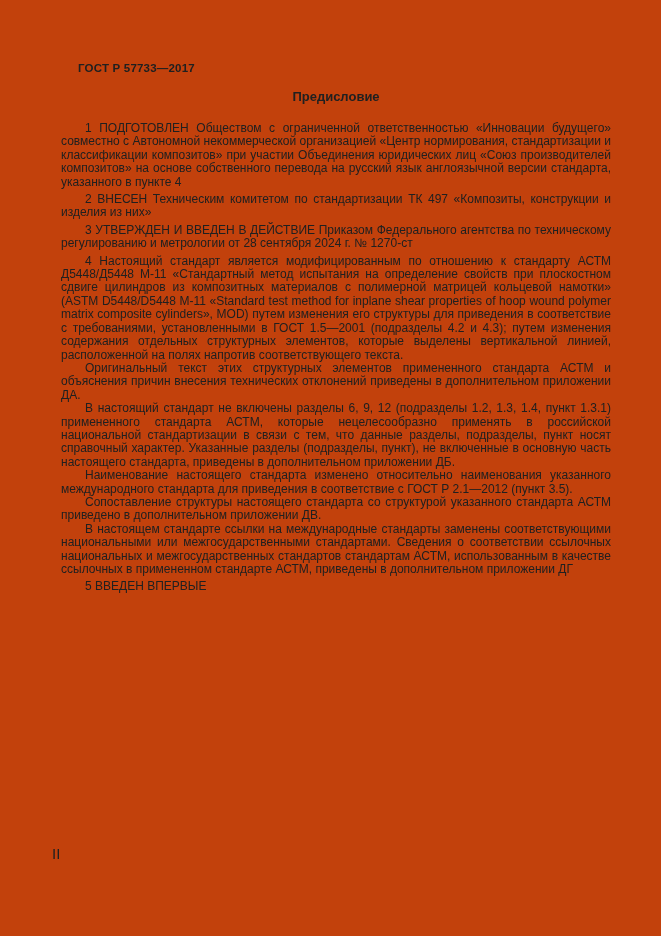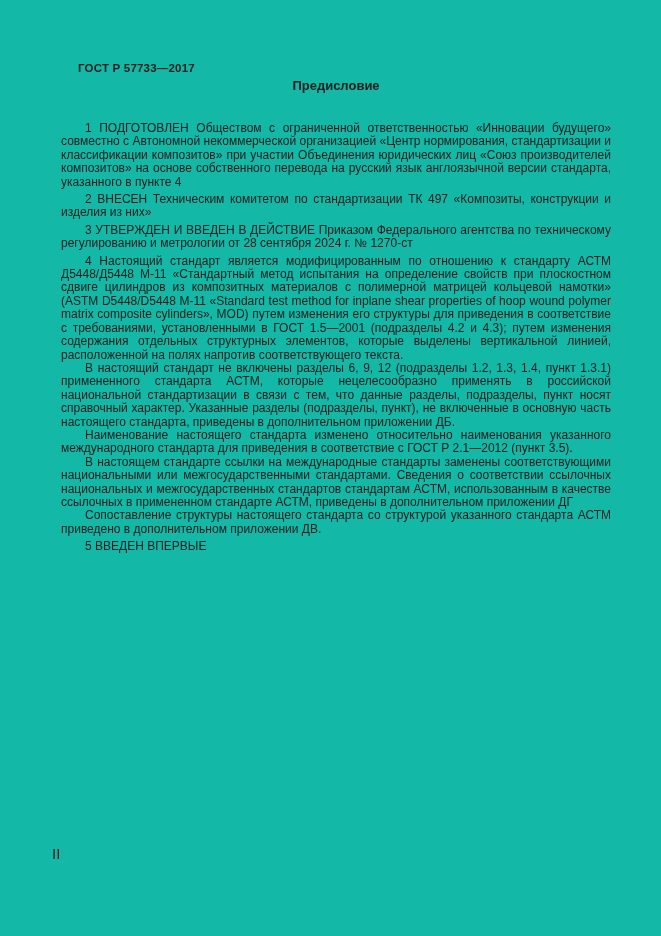--- a/index.html
+++ b/index.html
@@ -4,38 +4,38 @@
 <style>
   html, body {
     margin: 0;
     padding: 0;
     background: #ffffff;
   }
   .page {
     position: relative;
     width: 661px;
     height: 936px;
-    background: #14b8a6;
+    background: #c2410c;
     font-family: "Liberation Sans", sans-serif;
     color: #202020;
     overflow: hidden;
   }
   .doc-code {
     position: absolute;
     left: 78px;
     top: 62px;
     font-size: 11.5px;
     font-weight: bold;
     letter-spacing: 0.2px;
     white-space: nowrap;
   }
   .page-title {
     position: absolute;
     left: 61px;
-    top: 78px;
+    top: 89px;
     width: 550px;
     text-align: center;
     font-size: 13px;
     font-weight: bold;
   }
   .content {
     position: absolute;
     left: 61px;
     top: 122px;
     width: 550px;
@@ -64,22 +64,23 @@
 
   <div class="doc-code">ГОСТ Р 57733—2017</div>
 
   <div class="page-title">Предисловие</div>
 
   <div class="content">
     <p class="para">1 ПОДГОТОВЛЕН Обществом с ограниченной ответственностью «Инновации будущего» совместно с Автономной некоммерческой организацией «Центр нормирования, стандартизации и клас­сификации композитов» при участии Объединения юридических лиц «Союз производителей компози­тов» на основе собственного перевода на русский язык англоязычной версии стандарта, указанного в пункте 4</p>
     <p class="para spaced">2 ВНЕСЕН Техническим комитетом по стандартизации ТК 497 «Композиты, конструкции и изделия из них»</p>
     <p class="para spaced">3 УТВЕРЖДЕН И ВВЕДЕН В ДЕЙСТВИЕ Приказом Федерального агентства по техническому регулированию и метрологии от 28 сентября 2024 г. № 1270-ст</p>
     <p class="para spaced">4 Настоящий стандарт является модифицированным по отношению к стандарту АСТМ Д5448/Д5448 М-11 «Стандартный метод испытания на определение свойств при плоскостном сдвиге цилиндров из композитных материалов с полимерной матрицей кольцевой намотки» (ASTM D5448/D5448 M-11 «Standard test method for inplane shear properties of hoop wound polymer matrix composite cylinders», MOD) путем изменения его структуры для приведения в соответствие с требовани­ями, установленными в ГОСТ 1.5—2001 (подразделы 4.2 и 4.3); путем изменения содержания отдельных структурных элементов, которые выделены вертикальной линией, расположенной на полях напротив соответствующего текста.</p>
+    <p class="para">Оригинальный текст этих структурных элементов примененного стандарта АСТМ и объяснения причин внесения технических отклонений приведены в дополнительном приложении ДА.</p>
     <p class="para">В настоящий стандарт не включены разделы 6, 9, 12 (подразделы 1.2, 1.3, 1.4, пункт 1.3.1) приме­ненного стандарта АСТМ, которые нецелесообразно применять в российской национальной стандарти­зации в связи с тем, что данные разделы, подразделы, пункт носят справочный характер. Указанные разделы (подразделы, пункт), не включенные в основную часть настоящего стандарта, приведены в дополнительном приложении ДБ.</p>
     <p class="para">Наименование настоящего стандарта изменено относительно наименования указанного между­народного стандарта для приведения в соответствие с ГОСТ Р 2.1—2012 (пункт 3.5).</p>
+    <p class="para">Сопоставление структуры настоящего стандарта со структурой указанного стандарта АСТМ приведено в дополнительном приложении ДВ.</p>
     <p class="para">В настоящем стандарте ссылки на международные стандарты заменены соответствующими наци­ональными или межгосударственными стандартами. Сведения о соответствии ссылочных националь­ных и межгосударственных стандартов стандартам АСТМ, использованным в качестве ссылочных в примененном стандарте АСТМ, приведены в дополнительном приложении ДГ</p>
-    <p class="para">Сопоставление структуры настоящего стандарта со структурой указанного стандарта АСТМ приведено в дополнительном приложении ДВ.</p>
     <p class="para spaced">5 ВВЕДЕН ВПЕРВЫЕ</p>
   </div>
 
   <div class="page-number">II</div>
 
 </div>
 
 </body></html>

